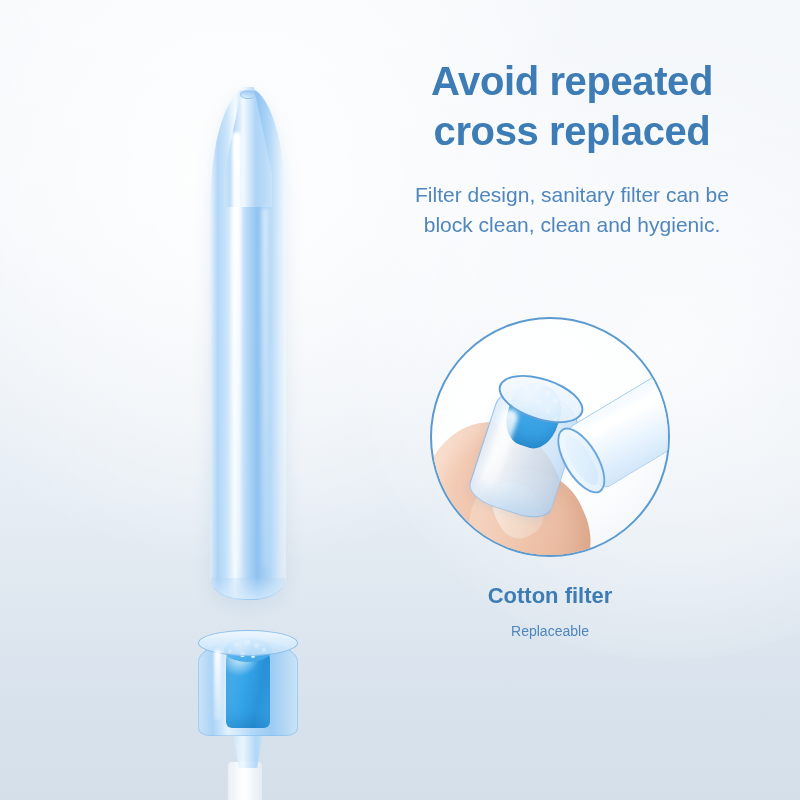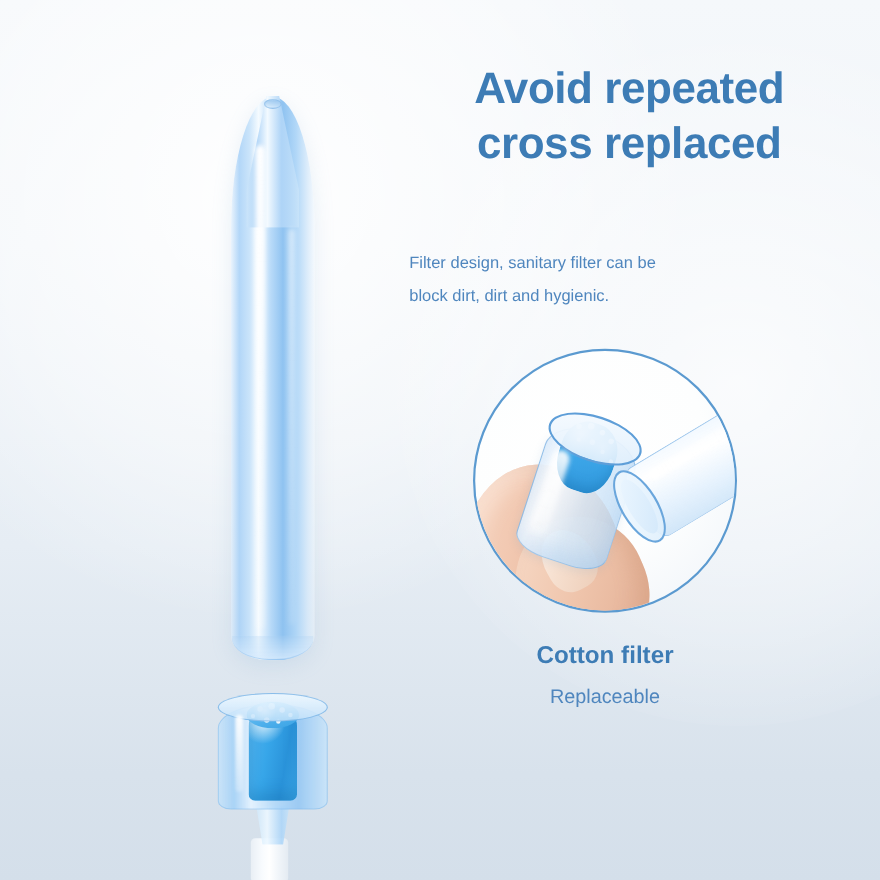--- a/index.html
+++ b/index.html
@@ -52,25 +52,25 @@
     font-weight: 600;
     letter-spacing: -0.4px;
   }
   .headline .hl-line { display: block; }
 
   .subcopy {
     position: absolute;
     left: 372px;
     top: 180px;
     width: 400px;
+    text-align: center;
     color: #4f86be;
-    font-size: 15px;
+    font-size: 21px;
     line-height: 30px;
     font-weight: 400;
-    margin-top: 45px;
   }
   .subcopy .sc-line { display: block; }
 
   
   .inset-circle {
     position: absolute;
     left: 430px;
     top: 317px;
     width: 240px;
     height: 240px;
@@ -248,21 +248,21 @@
     font-size: 22px;
     font-weight: 600;
   }
   .caption-sub {
     position: absolute;
     left: 400px;
     top: 623px;
     width: 300px;
     text-align: center;
     color: #4f86be;
-    font-size: 18px;
+    font-size: 14px;
     font-weight: 400;
   }
 
   
   .nozzle {
     position: absolute;
     left: 210px;
     top: 88px;
     width: 76px;
     height: 512px;
@@ -480,21 +480,21 @@
     <div class="fa-cup-shine"></div>
   </div>
 
   <div class="headline">
     <span class="hl-line">Avoid repeated</span>
     <span class="hl-line">cross replaced</span>
   </div>
 
   <div class="subcopy">
     <span class="sc-line">Filter design, sanitary filter can be</span>
-    <span class="sc-line">block dirt, dirt and hygienic.</span>
+    <span class="sc-line">block clean, clean and hygienic.</span>
   </div>
 
   <div class="inset-circle">
 
     <div class="hand"></div>
     <div class="hand-2"></div>
     <div class="nail"></div>
 
     <div class="cap-wrap">
       <div class="cap-body"></div>

